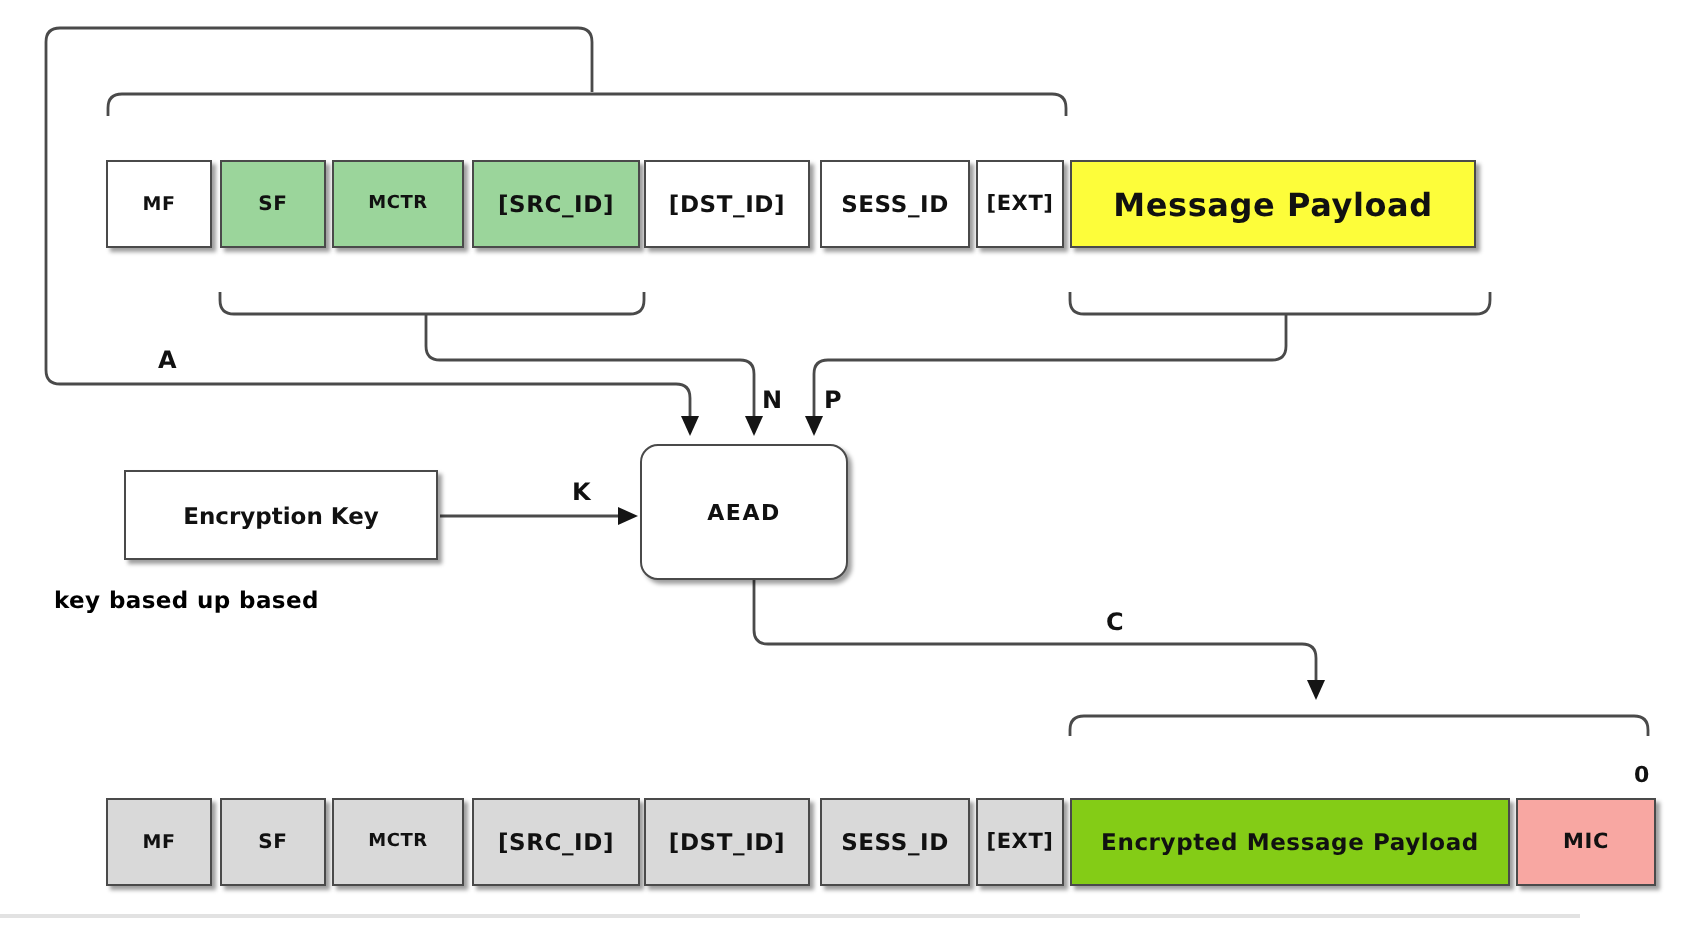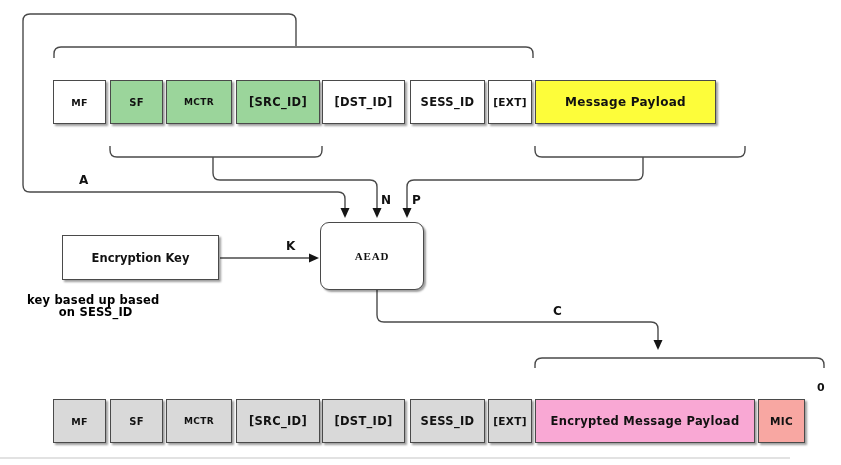--- a/index.html
+++ b/index.html
@@ -25,21 +25,21 @@
   }
   .node{
     position:absolute;
     border:1.4px solid var(--line,#4a4a4a);
     box-shadow:2px 2px 2px rgba(0,0,0,0.38);
     display:flex;align-items:center;justify-content:center;
     font-weight:bold;color:#111;
     background:var(--white,#fff);
     box-sizing:border-box;
   }
-  .aead{border-radius:9px;font-size:11px;letter-spacing:0.8px;font-family:Liberation Serif, serif;}
+  .aead{border-radius:9px;font-size:11px;letter-spacing:0.8px;}
   .edge-label{
     position:absolute;font-weight:bold;font-size:12px;color:#111;
     letter-spacing:0.3px;
   }
   .note{
     position:absolute;font-weight:bold;font-size:11.5px;color:#000;
     line-height:12px;letter-spacing:0.2px;
   }
   .note .l2{padding-left:5px;}
   .bottom-line{
@@ -80,45 +80,44 @@
   </svg>
 
   <div class="row" style="top:80px">
     <div class="cell" style="left: 53px; width: 53px; font-size: 9.5px; background-color: rgb(255, 255, 255);">MF</div>
     <div class="cell" style="left: 110px; width: 53px; font-size: 10px; background-color: rgb(155, 213, 155);">SF</div>
     <div class="cell" style="left: 166px; width: 66px; font-size: 9px; background-color: rgb(155, 213, 155);">MCTR</div>
     <div class="cell" style="left: 236px; width: 84px; font-size: 11.5px; background-color: rgb(155, 213, 155);">[SRC_ID]</div>
     <div class="cell" style="left: 322px; width: 83px; font-size: 11.5px; background-color: rgb(255, 255, 255);">[DST_ID]</div>
     <div class="cell" style="left: 410px; width: 75px; font-size: 11.5px; background-color: rgb(255, 255, 255);">SESS_ID</div>
     <div class="cell" style="left: 488px; width: 44px; font-size: 10.5px; background-color: rgb(255, 255, 255);">[EXT]</div>
-    <div class="cell" style="left: 535px; width: 181px; font-size: 12px; background-color: rgb(253, 253, 58);">Message Payload</div>
+    <div class="cell" style="left: 535px; width: 203px; font-size: 16px; background-color: rgb(253, 253, 58);">Message Payload</div>
   </div>
 
   <div class="node aead" style="left:320px;top:222px;width:104px;height:68px">AEAD</div>
 
   <div class="node" style="left:62px;top:235px;width:157px;height:45px;font-size:11.5px">Encryption Key</div>
 
   <div class="note" style="left:27px;top:294px">
     <div class="l1">key based up based</div>
-    <div class="l2">on SESS_ID</div>
   </div>
 
   <div class="edge-label" style="left:79px;top:173px">A</div>
   <div class="edge-label" style="left:381px;top:193px">N</div>
   <div class="edge-label" style="left:412px;top:193px">P</div>
   <div class="edge-label" style="left:286px;top:239px">K</div>
   <div class="edge-label" style="left:553px;top:304px">C</div>
   <div class="edge-label" style="left:817px;top:381px;font-size:11px">0</div>
 
   <div class="row" style="top:399px">
     <div class="cell" style="left: 53px; width: 53px; font-size: 9.5px; background-color: rgb(217, 217, 217);">MF</div>
     <div class="cell" style="left: 110px; width: 53px; font-size: 10px; background-color: rgb(217, 217, 217);">SF</div>
     <div class="cell" style="left: 166px; width: 66px; font-size: 9px; background-color: rgb(217, 217, 217);">MCTR</div>
     <div class="cell" style="left: 236px; width: 84px; font-size: 11.5px; background-color: rgb(217, 217, 217);">[SRC_ID]</div>
     <div class="cell" style="left: 322px; width: 83px; font-size: 11.5px; background-color: rgb(217, 217, 217);">[DST_ID]</div>
     <div class="cell" style="left: 410px; width: 75px; font-size: 11.5px; background-color: rgb(217, 217, 217);">SESS_ID</div>
     <div class="cell" style="left: 488px; width: 44px; font-size: 10.5px; background-color: rgb(217, 217, 217);">[EXT]</div>
-    <div class="cell" style="left: 535px; width: 220px; font-size: 11.5px; background-color: #f9a8d4;">Encrypted Message Payload</div>
-    <div class="cell" style="left: 758px; width: 47px; font-size: 10.5px; background-color: rgb(248, 167, 162);">MIC</div>
+    <div class="cell" style="left: 535px; width: 220px; font-size: 11.5px; background-color: #84cc16;">Encrypted Message Payload</div>
+    <div class="cell" style="left: 758px; width: 70px; font-size: 10.5px; background-color: rgb(248, 167, 162);">MIC</div>
   </div>
 
   <div class="bottom-line"></div>
 </div>
 
 </body></html>

